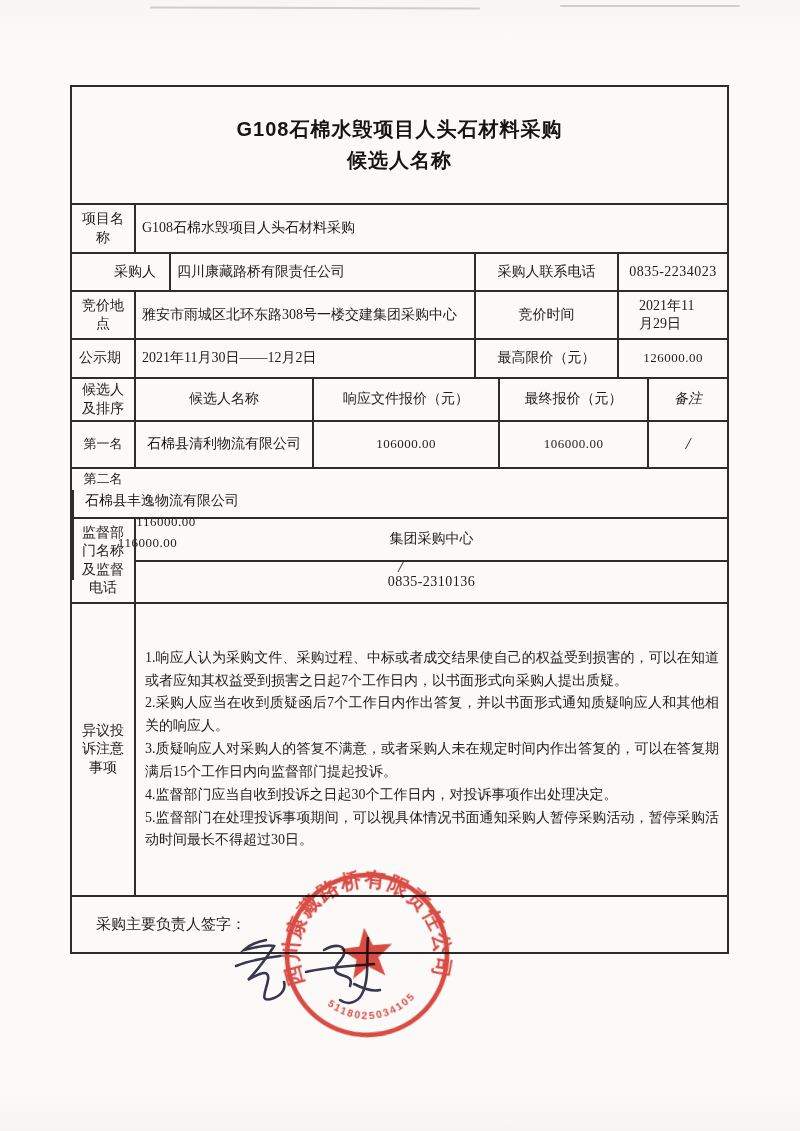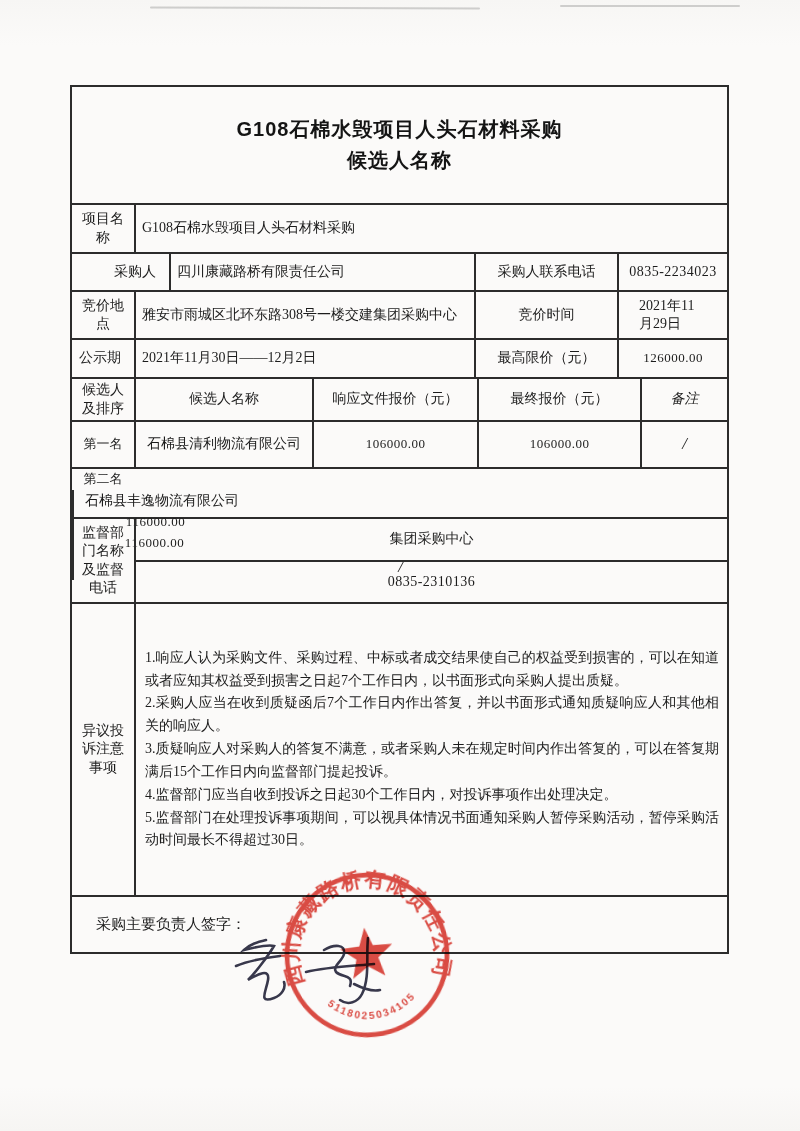--- a/index.html
+++ b/index.html
@@ -48,22 +48,22 @@
     color:#141414;text-align:center;
   }
 
   
   .w-lab{width:62px;flex:none;}
   .w-val{flex:1;}
   .w-plab{width:143px;flex:none;}
   .w-pval{width:110px;flex:none;}
   .w-rank{width:62px;flex:none;}
   .w-name{width:178px;flex:none;}
-  .w-doc{width:165px;flex:none;}
-  .w-fin{width:163px;flex:none;}
+  .w-doc{width:186px;flex:none;}
+  .w-fin{width:149px;flex:none;}
   .w-rem{flex:1;font-style:italic;}
 
   .sup-content{flex:1;display:flex;flex-direction:column;border-left:2px solid #2c2c2c;}
   .sup-sub{flex:1;display:flex;align-items:center;justify-content:center;font-size:14px;box-sizing:border-box;}
   .sup-sub + .sup-sub{border-top:2px solid #2c2c2c;}
 
   .objection-cell{
     flex:1;border-left:2px solid #2c2c2c;box-sizing:border-box;
     display:flex;flex-direction:column;justify-content:center;
     padding:6px 8px 6px 9px;

